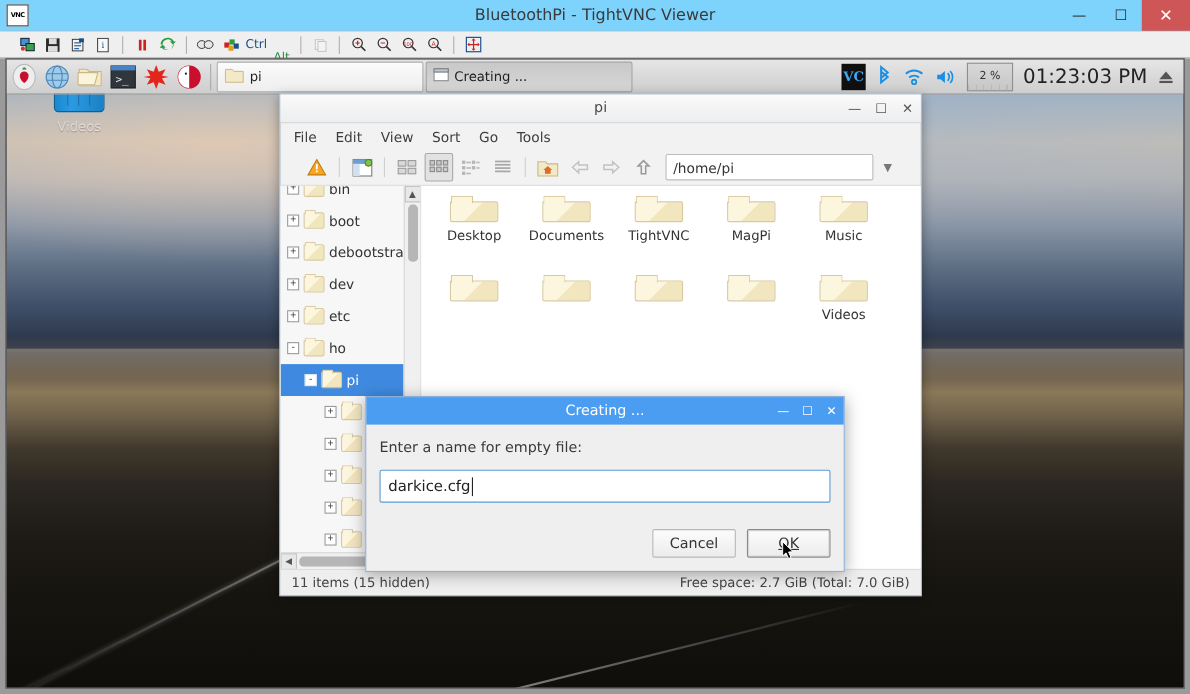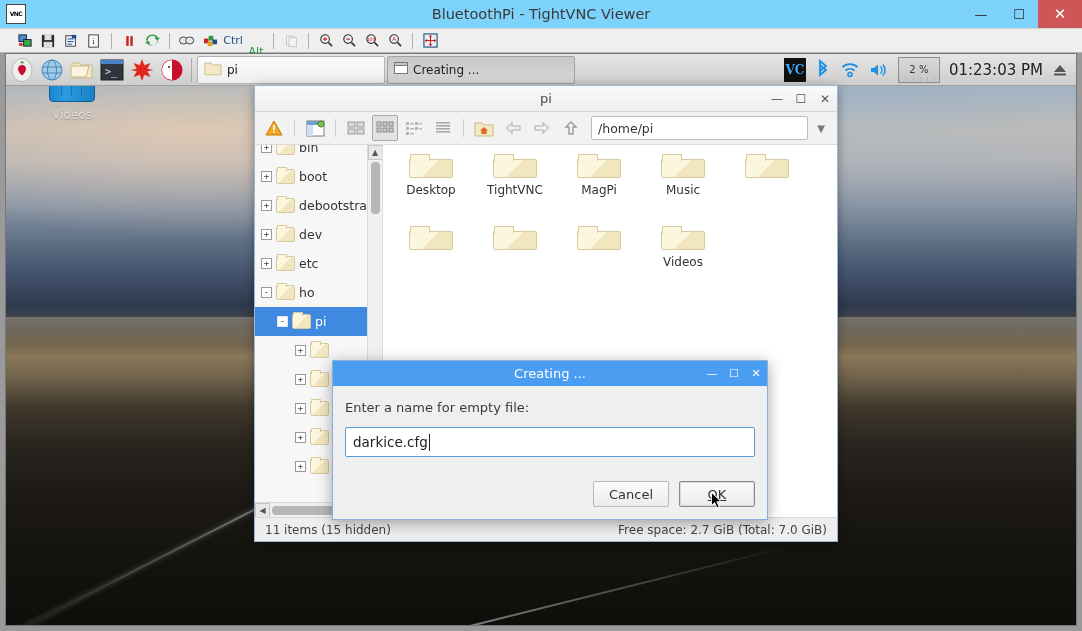--- a/index.html
+++ b/index.html
@@ -152,21 +152,21 @@
   .cpu-meter {
     width: 42px; height: 26px; border: 1px solid #8e8e8e;
     background: linear-gradient(to bottom,#d8d8d8,#c6c6c6);
     display: flex; align-items: center; justify-content: center;
     font-size: 10px; color: #333; position: relative;
   }
   .cpu-meter::after{
     content:""; position:absolute; bottom:0; left:0; right:0; height:5px;
     background: repeating-linear-gradient(90deg, #b8b8b8 0 1px, transparent 1px 7px);
   }
-  .clock { font-size: 15px; color: #222; }
+  .clock { font-size: 18px; color: #222; }
 
   
   .fm-window {
     position: absolute; left: 248px; top: 31px;
     width: 584px; height: 457px;
     background: #f2f2f2;
     border: 1px solid #9bb7cf;
     box-shadow: 0 2px 10px rgba(0,0,0,0.35);
     display: flex; flex-direction: column;
   }
@@ -181,21 +181,21 @@
   }
   .fm-wb { width: 24px; height: 26px; display: flex; align-items: center;
     justify-content: center; color: #555; font-size: 12px; }
   .fm-winbtns { margin-left: auto; display: flex; z-index: 2; }
 
   .fm-menubar { height: 24px; display: flex; align-items: center; padding-left: 12px; gap: 17px; flex: 0 0 24px; }
   .fm-menu { font-size: 12.5px; color: #3e3e3e; }
 
   .fm-toolbar {
     height: 32px; display: flex; align-items: center;
-    padding: 0 6px; gap: 3px; flex: 0 0 32px;
+    padding: 0 20px; gap: 3px; flex: 0 0 32px;
   }
   .fmtb-btn {
     width: 26px; height: 26px; display: flex; align-items: center;
     justify-content: center; border: 1px solid transparent; border-radius: 2px;
   }
   .fmtb-btn.active { border-color: #a9a9a9; background: #e2e2e2; }
   .fmtb-sep { width: 1px; height: 18px; background: #cfcfcf; margin: 0 4px; }
   .path-entry {
     flex: 1; height: 24px; background: #fff; border: 1px solid #bcbcbc;
     border-radius: 2px; display: flex; align-items: center;
@@ -549,20 +549,28 @@
       <div class="fm-window">
         <div class="fm-titlebar">
           <div class="fm-title">pi</div>
           <div class="fm-winbtns">
             <div class="fm-wb">—</div>
             <div class="fm-wb">☐</div>
             <div class="fm-wb">✕</div>
           </div>
         </div>
 
+        <div class="fm-menubar">
+          <div class="fm-menu">File</div>
+          <div class="fm-menu">Edit</div>
+          <div class="fm-menu">View</div>
+          <div class="fm-menu">Sort</div>
+          <div class="fm-menu">Go</div>
+          <div class="fm-menu">Tools</div>
+        </div>
 
         <div class="fm-toolbar">
           <div class="fmtb-btn">
             <svg width="18" height="16" viewBox="0 0 18 16">
                 <path d="M9 1l8 14H1z" fill="#f5a623" stroke="#c07c0a"></path>
                 <rect x="8.2" y="5" width="1.6" height="5" fill="#fff"></rect>
                 <rect x="8.2" y="11" width="1.6" height="1.6" fill="#fff"></rect>
               </svg>
           </div>
           <div class="fmtb-sep"></div>
@@ -732,20 +740,24 @@
           </div>
 
           <div class="fm-main">
             <div class="icon-grid">
               <div class="icon-cell">
                 <span class="folder big"></span>
                 <span class="icon-label">Desktop</span>
               </div>
               <div class="icon-cell">
                 <span class="folder big"></span>
+                <span class="icon-label">Documents</span>
+              </div>
+              <div class="icon-cell">
+                <span class="folder big"></span>
                 <span class="icon-label">TightVNC</span>
               </div>
               <div class="icon-cell">
                 <span class="folder big"></span>
                 <span class="icon-label">MagPi</span>
               </div>
               <div class="icon-cell">
                 <span class="folder big"></span>
                 <span class="icon-label">Music</span>
               </div>

